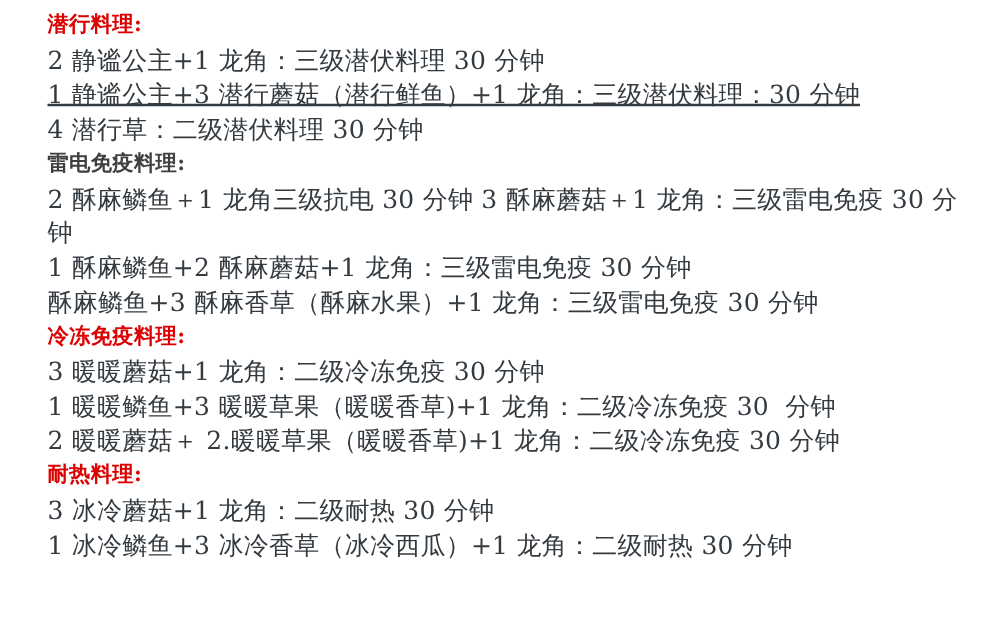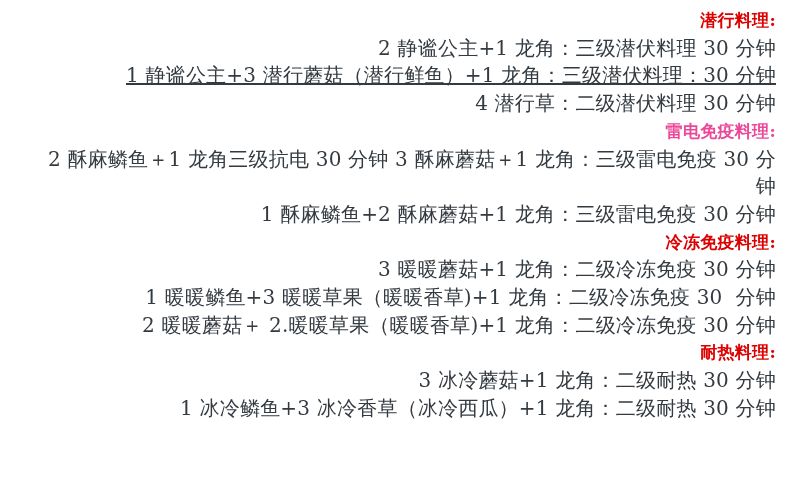--- a/index.html
+++ b/index.html
@@ -11,21 +11,20 @@
     width: 786px;
     height: 500px;
     overflow: hidden;
     font-family: "DejaVu Serif", "Liberation Serif", serif;
   }
   #doc {
     box-sizing: border-box;
     width: 786px;
     height: 352px;
     padding: 7px 10px 0 38px;
-    text-align: right;
   }
   .section {
     margin: 0;
   }
   .section-title {
     margin: 0;
     font-size: 17px;
     line-height: 27.7px;
     font-weight: bold;
     color: #dd0000;
@@ -50,26 +49,27 @@
     <p class="section-title" style="color: rgb(221, 0, 0);">潜行料理:</p>
 
   <p class="recipe-line" style="color: rgb(51, 58, 64);">2 静谧公主+1 龙角：三级潜伏料理 30 分钟</p>
 
   <p class="recipe-line" style="color: rgb(51, 58, 64); text-decoration: underline;">1 静谧公主+3 潜行蘑菇（潜行鲜鱼）+1 龙角：三级潜伏料理：30 分钟</p>
 
   <p class="recipe-line" style="color: rgb(51, 58, 64);">4 潜行草：二级潜伏料理 30 分钟</p>
 </div>
 
   <div class="section">
-    <p class="section-title" style="color: #ec4899;">雷电免疫料理:</p>
+    <p class="section-title" style="color: #404040;">雷电免疫料理:</p>
 
   <p class="recipe-line" style="color: rgb(51, 58, 64);">2 酥麻鳞鱼＋1 龙角三级抗电 30 分钟 3 酥麻蘑菇＋1 龙角：三级雷电免疫 30 分钟</p>
 
   <p class="recipe-line" style="color: rgb(51, 58, 64);">1 酥麻鳞鱼+2 酥麻蘑菇+1 龙角：三级雷电免疫 30 分钟</p>
 
+  <p class="recipe-line" style="color: rgb(51, 58, 64);">酥麻鳞鱼+3 酥麻香草（酥麻水果）+1 龙角：三级雷电免疫 30 分钟</p>
 
 </div>
 
   <div class="section">
     <p class="section-title" style="color: rgb(221, 0, 0);">冷冻免疫料理:</p>
 
 
   <p class="recipe-line" style="color: rgb(51, 58, 64);">3 暖暖蘑菇+1 龙角：二级冷冻免疫 30 分钟</p>
 
   <p class="recipe-line" style="color: rgb(51, 58, 64);">1 暖暖鳞鱼+3 暖暖草果（暖暖香草)+1 龙角：二级冷冻免疫 30  分钟</p>

